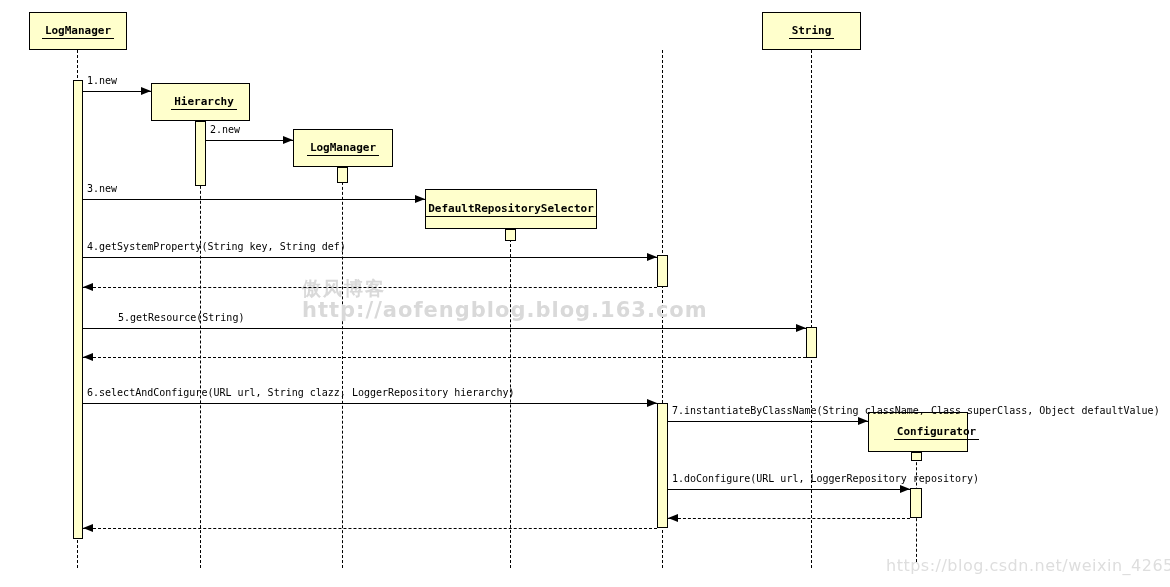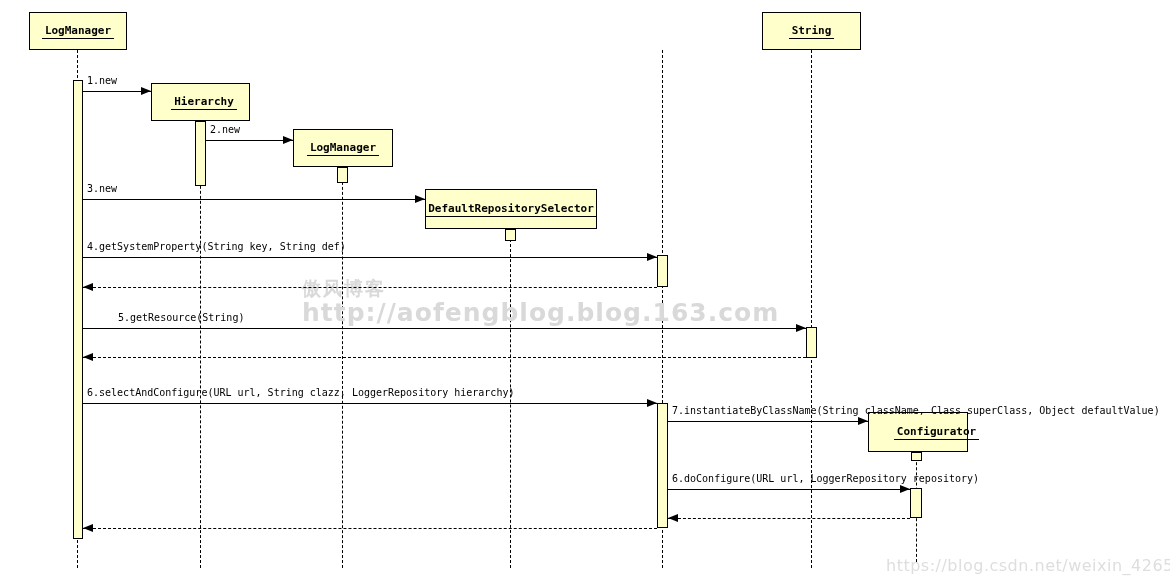--- a/index.html
+++ b/index.html
@@ -25,21 +25,21 @@
   .ml.dash{border-top-style:dashed;}
   
   .ah{position:absolute;width:0;height:0;z-index:6;}
   .ah.r{border-top:4.5px solid transparent;border-bottom:4.5px solid transparent;border-left:10px solid #000;}
   .ah.l{border-top:4.5px solid transparent;border-bottom:4.5px solid transparent;border-right:10px solid #000;}
   
   .mlabel{position:absolute;font-size:10px;color:#000;white-space:nowrap;z-index:7;line-height:13px;}
   
   .wm{position:absolute;color:#d9d9d9;z-index:2;white-space:nowrap;font-family:"DejaVu Sans",sans-serif;}
   .wm.cn{font-size:19px;font-weight:bold;letter-spacing:2px;}
-  .wm.url{font-size:25px;font-weight:bold;letter-spacing:1px;}
+  .wm.url{font-size:21px;font-weight:bold;letter-spacing:1px;}
   .wm.csdn{font-size:16px;font-weight:normal;color:#dedede;letter-spacing:0.5px;}
 </style>
 </head>
 <body>
 
 <div class="stage">
 
   <div class="wm cn" style="left:302px;top:276px;">傲风博客</div>
   <div class="wm url" style="left:302px;top:298px;">http://aofengblog.blog.163.com</div>
   <div class="wm csdn" style="left:886px;top:556px;">https://blog.csdn.net/weixin_42652596</div>
@@ -108,19 +108,19 @@
   <div class="mlabel" style="left:87px;top:386px;">6.selectAndConfigure(URL url, String clazz, LoggerRepository hierarchy)</div>
   <div class="ml" style="left:83px;top:403px;width:574px;"></div>
   <div class="ah r" style="left:647px;top:399px;"></div>
   <div class="ml dash" style="left:83px;top:528px;width:574px;"></div>
   <div class="ah l" style="left:83px;top:524px;"></div>
 
   <div class="mlabel" style="left:672px;top:404px;">7.instantiateByClassName(String className, Class superClass, Object defaultValue)</div>
   <div class="ml" style="left:668px;top:421px;width:200px;"></div>
   <div class="ah r" style="left:858px;top:417px;"></div>
 
-  <div class="mlabel" style="left:672px;top:472px;">6.doConfigure(URL url, LoggerRepository repository)</div>
+  <div class="mlabel" style="left:672px;top:472px;">1.doConfigure(URL url, LoggerRepository repository)</div>
   <div class="ml" style="left:668px;top:489px;width:242px;"></div>
   <div class="ah r" style="left:900px;top:485px;"></div>
   <div class="ml dash" style="left:668px;top:518px;width:242px;"></div>
   <div class="ah l" style="left:668px;top:514px;"></div>
 
 </div>
 
 </body></html>

